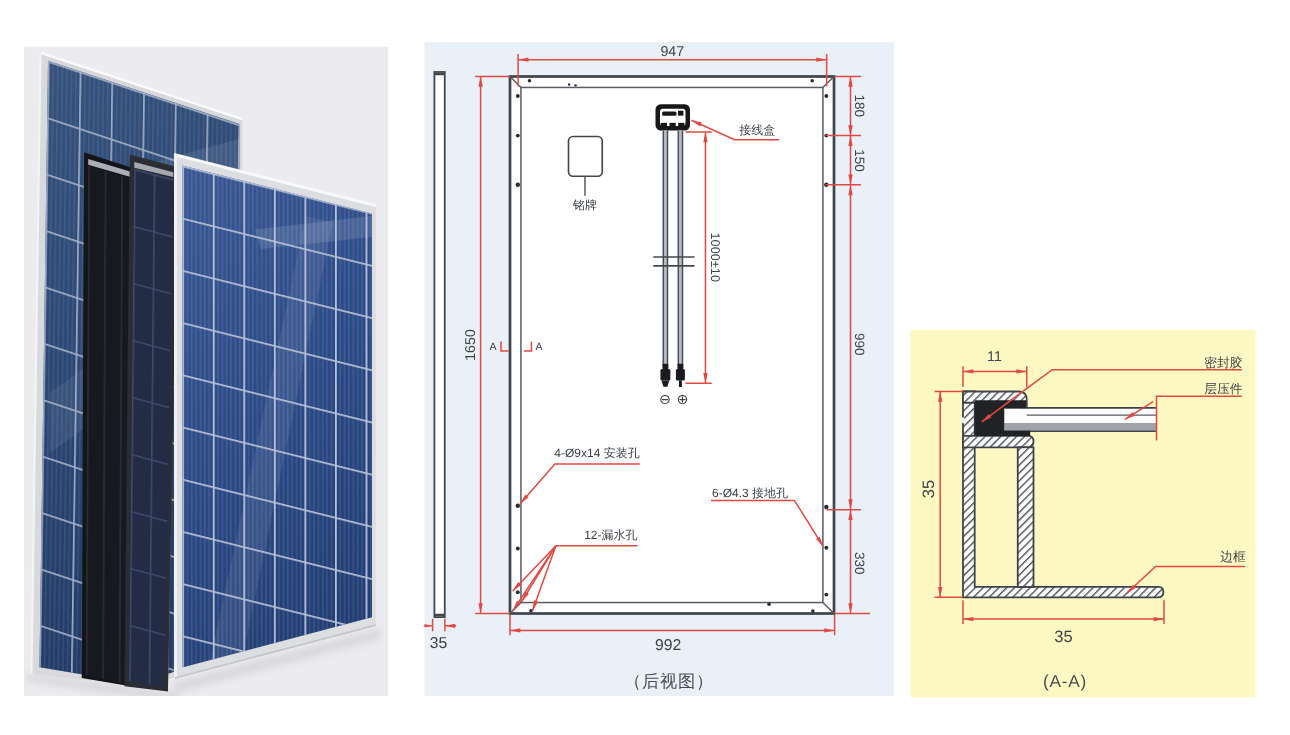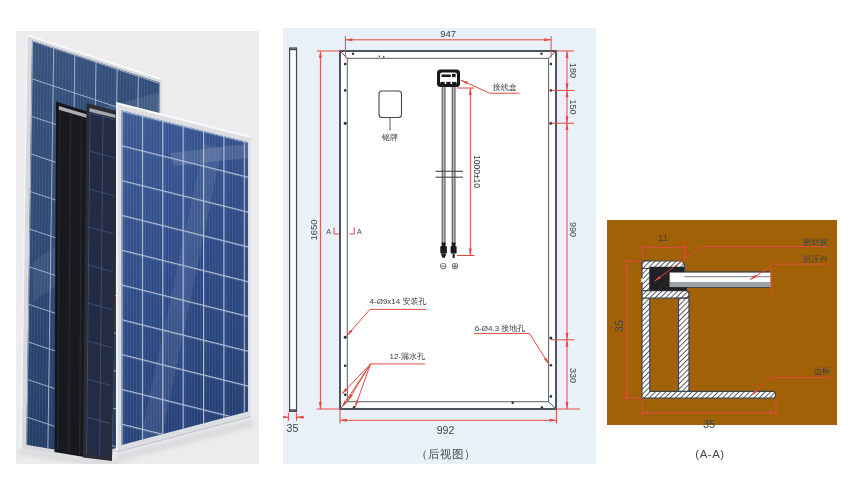--- a/index.html
+++ b/index.html
@@ -1,21 +1,21 @@
 <!DOCTYPE html>
 <html><head>
 <meta charset="utf-8">
 <style>
   html,body{margin:0;padding:0;background:#ffffff;}
   .stage{position:relative;width:860px;height:490px;background:#ffffff;overflow:hidden;
          font-family:"Liberation Sans",sans-serif;}
   .panel{position:absolute;}
   #photo-panel{left:16px;top:31px;width:243px;height:433px;}
   #rear-view-panel{left:283px;top:28px;width:313px;height:436px;background:#e9f0f8;}
-  #section-view-panel{left:607px;top:220px;width:230px;height:205px;background:#a16207;}
+  #section-view-panel{left:607px;top:220px;width:230px;height:245px;background:#fef9c3;}
   svg{display:block;}
   svg text{font-family:"Liberation Sans",sans-serif;fill:#3d4249;}
   .dim-num{fill:#3e434a;}
   .cn-label{fill:#3b4046;}
   .caption{fill:#474c54;letter-spacing:0.5px;}
 </style>
 </head>
 <body>
 
 <div class="stage">

